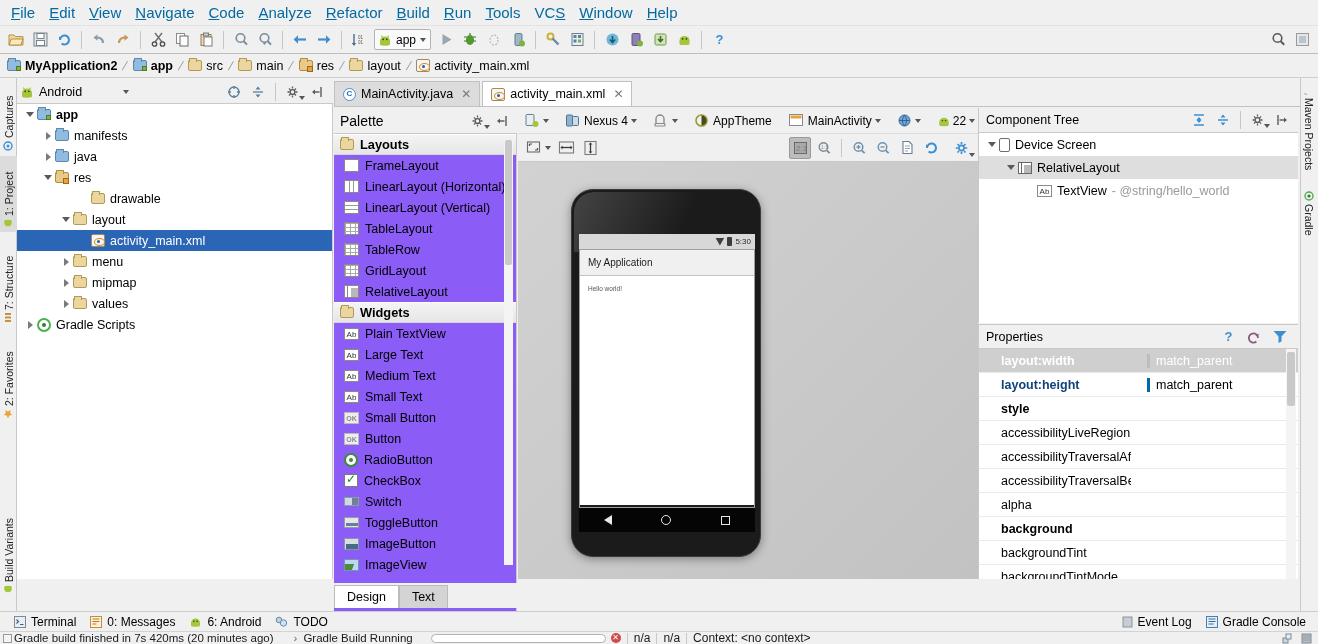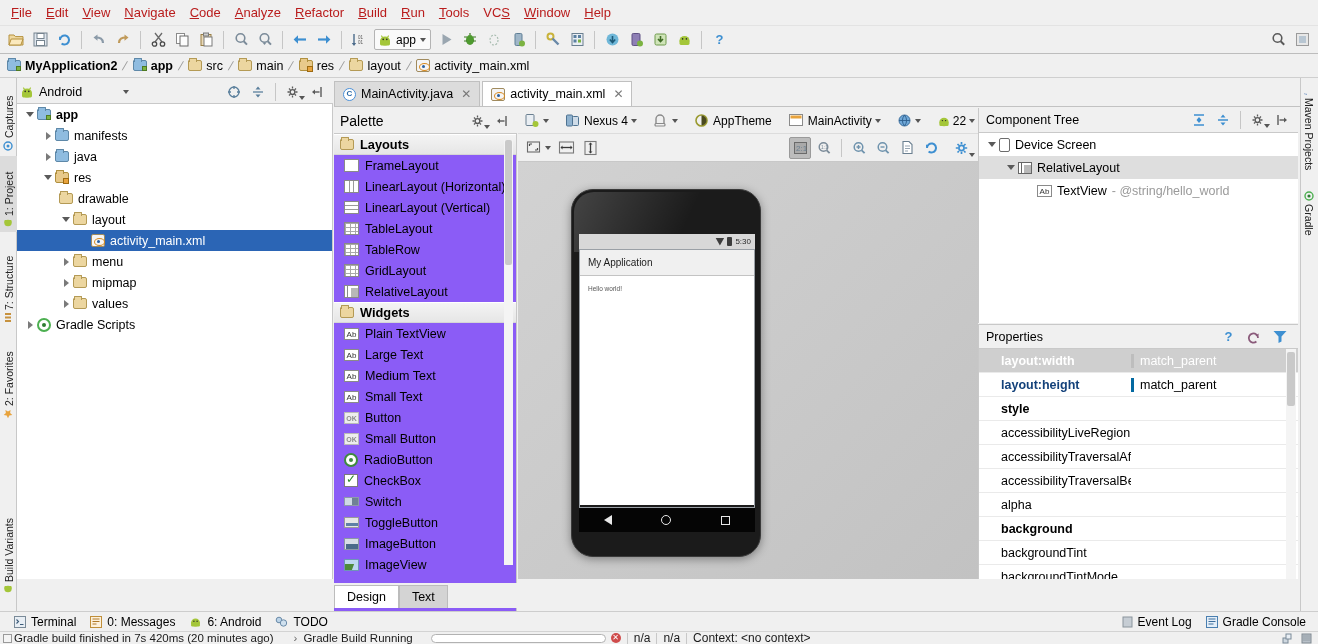--- a/index.html
+++ b/index.html
@@ -13,21 +13,21 @@
   }
   #app { position: relative; width: 1318px; height: 644px; background: #f0f0f0; }
 
   
   .menubar {
     position: absolute; left: 0; top: 0; width: 1318px; height: 26px;
     background: #f0f0f0; display: flex; align-items: center; padding-left: 4px;
     border-bottom: 1px solid #e3e3e3;
   }
   .menubar .mi {
-    padding: 3px 7px; font-size: 13px; color: #b91c1c; cursor: default; white-space: nowrap;
+    padding: 3px 7px; font-size: 15px; color: #0369a1; cursor: default; white-space: nowrap;
   }
   .menubar .mi u { text-decoration: underline; }
 
   
   .toolbar {
     position: absolute; left: 0; top: 26px; width: 1318px; height: 28px;
     background: #f0f0f0; display: flex; align-items: center; padding: 0 4px;
     border-bottom: 1px solid #bdbdbd;
   }
   .tb-btn {
@@ -284,21 +284,21 @@
     position:absolute; left:978px; top:324px; width:320px; height:25px;
     background:#f0f0f0; display:flex; align-items:center; padding-left:7px;
     border-top:1px solid #c8c8c8; border-bottom:1px solid #c9c9c9; border-left:1px solid #c8c8c8;
   }
   .pr-head .ttl { font-size:12.5px; }
   .pr-head .tools { margin-left:auto; display:flex; align-items:center; gap:10px; padding-right:10px; }
   .pr-body {
     position:absolute; left:978px; top:349px; width:320px; height:230px;
     background:#fff; border-left:1px solid #c8c8c8; overflow:hidden;
   }
-  .pr-row { height:24px; display:flex; align-items:center; border-bottom:1px solid #eaeaea; font-size:12.5px; }
+  .pr-row { height:24px; display:flex; align-items:center; border-bottom:1px solid #eaeaea; font-size:12.5px;gap:16px; }
   .pr-row.sel { background:#cfcfcf; color:#fff; }
   .pr-k { width:152px; padding-left:22px; overflow:hidden; white-space:nowrap; flex:none; }
   .pr-v { flex:1; padding-left:6px; border-left:3px solid #0369a1; overflow:hidden; white-space:nowrap; }
   .pr-row.sel .pr-v { border-left-color:#bdbdbd; }
   .pr-k.b { font-weight:bold; }
   .pr-k.blue { font-weight:bold; color:#13417a; }
   .pr-scroll { position:absolute; left:1286px; top:349px; width:10px; height:230px; background:#f4f4f4; }
   .pr-thumb { position:absolute; left:1287px; top:352px; width:8px; height:54px; background:#c9c9c9; border-radius:2px; }
 
   
@@ -724,21 +724,21 @@
       </div>
       <div class="trow" style="padding-left: 24px;">
         <span class="tw">
           <i class="arrow-d"></i>
         </span>
         <span class="ico folder tan">
           <i class="badge-o"></i>
         </span>
         <span class="tlbl">res</span>
       </div>
-      <div class="trow" style="padding-left: 28px;">
+      <div class="trow" style="padding-left: 60px;">
         <span class="tw"></span>
         <span class="ico folder tan2"></span>
         <span class="tlbl">drawable</span>
       </div>
       <div class="trow" style="padding-left: 42px;">
         <span class="tw">
           <i class="arrow-d"></i>
         </span>
         <span class="ico folder tan2"></span>
         <span class="tlbl">layout</span>
@@ -870,25 +870,25 @@
       <div class="pal-item">
         <span class="w-ab">Ab</span>
         <span class="nm">Medium Text</span>
       </div>
       <div class="pal-item">
         <span class="w-ab">Ab</span>
         <span class="nm">Small Text</span>
       </div>
       <div class="pal-item">
         <span class="w-ok">OK</span>
+        <span class="nm">Small Button</span>
+      </div>
+      <div class="pal-item">
+        <span class="w-ok">OK</span>
         <span class="nm">Button</span>
-      </div>
-      <div class="pal-item">
-        <span class="w-ok">OK</span>
-        <span class="nm">Small Button</span>
       </div>
       <div class="pal-item">
         <span class="w-radio"></span>
         <span class="nm">RadioButton</span>
       </div>
       <div class="pal-item">
         <span class="w-check"></span>
         <span class="nm">CheckBox</span>
       </div>
       <div class="pal-item">

